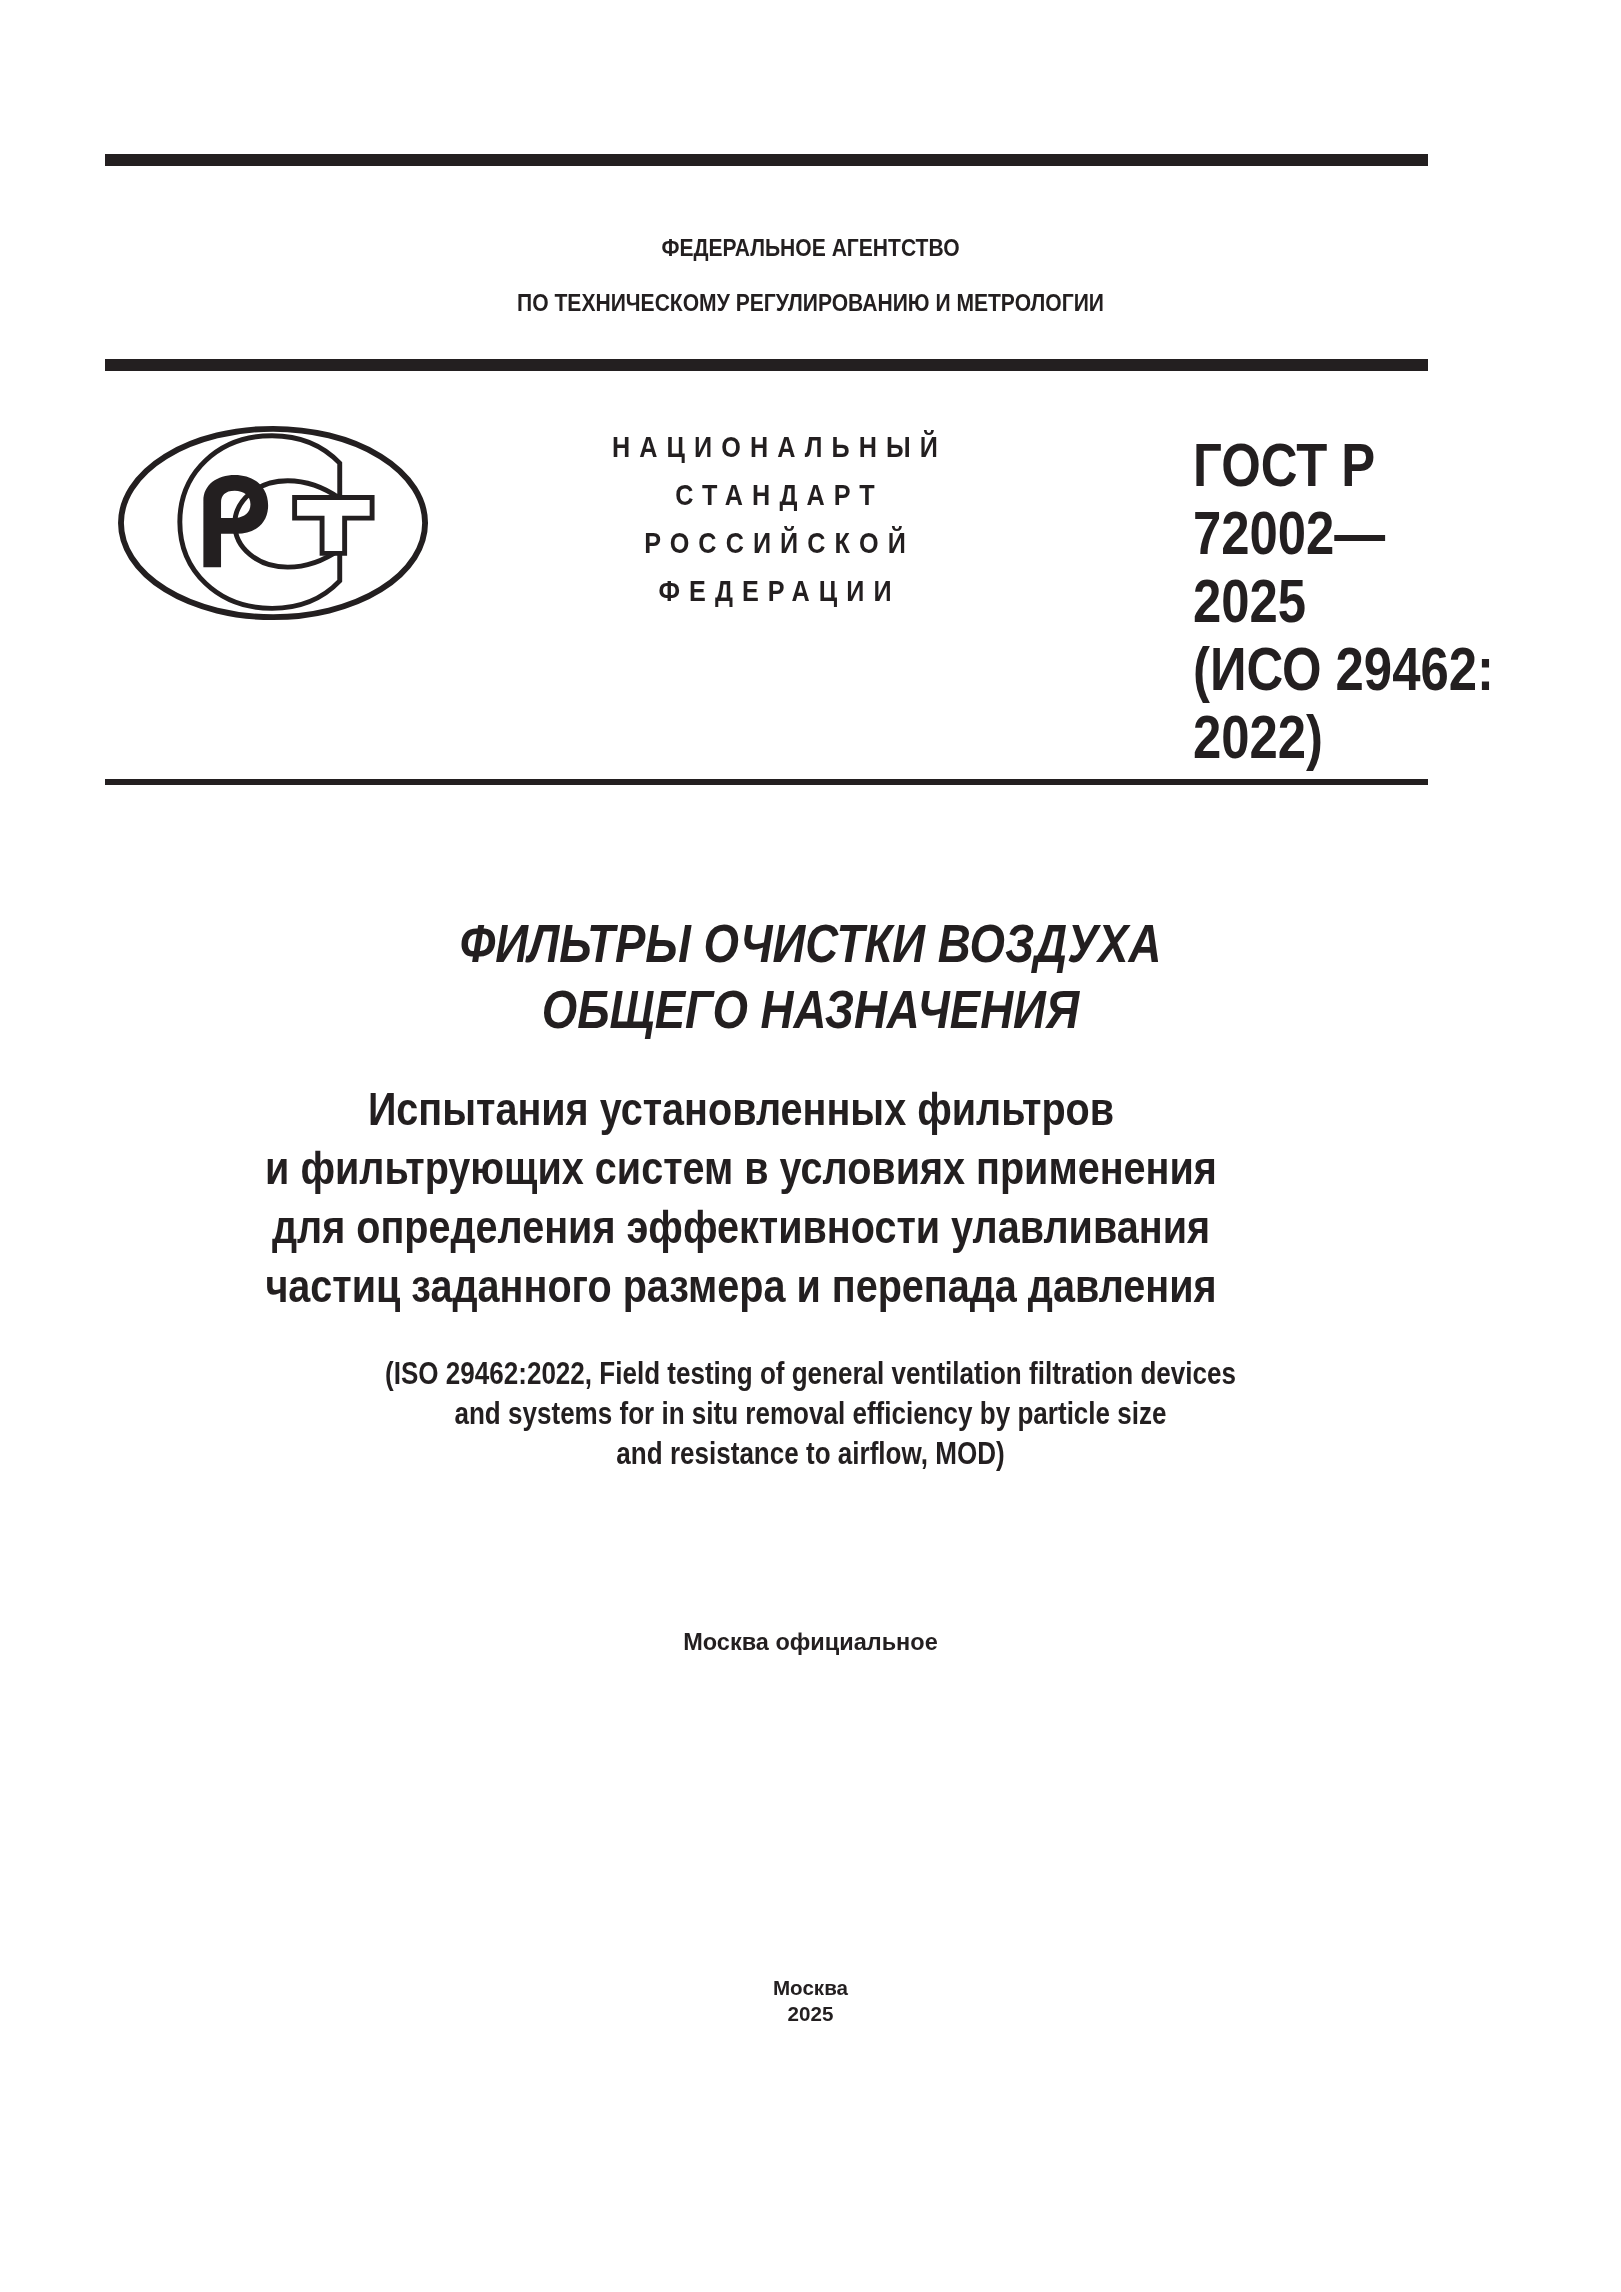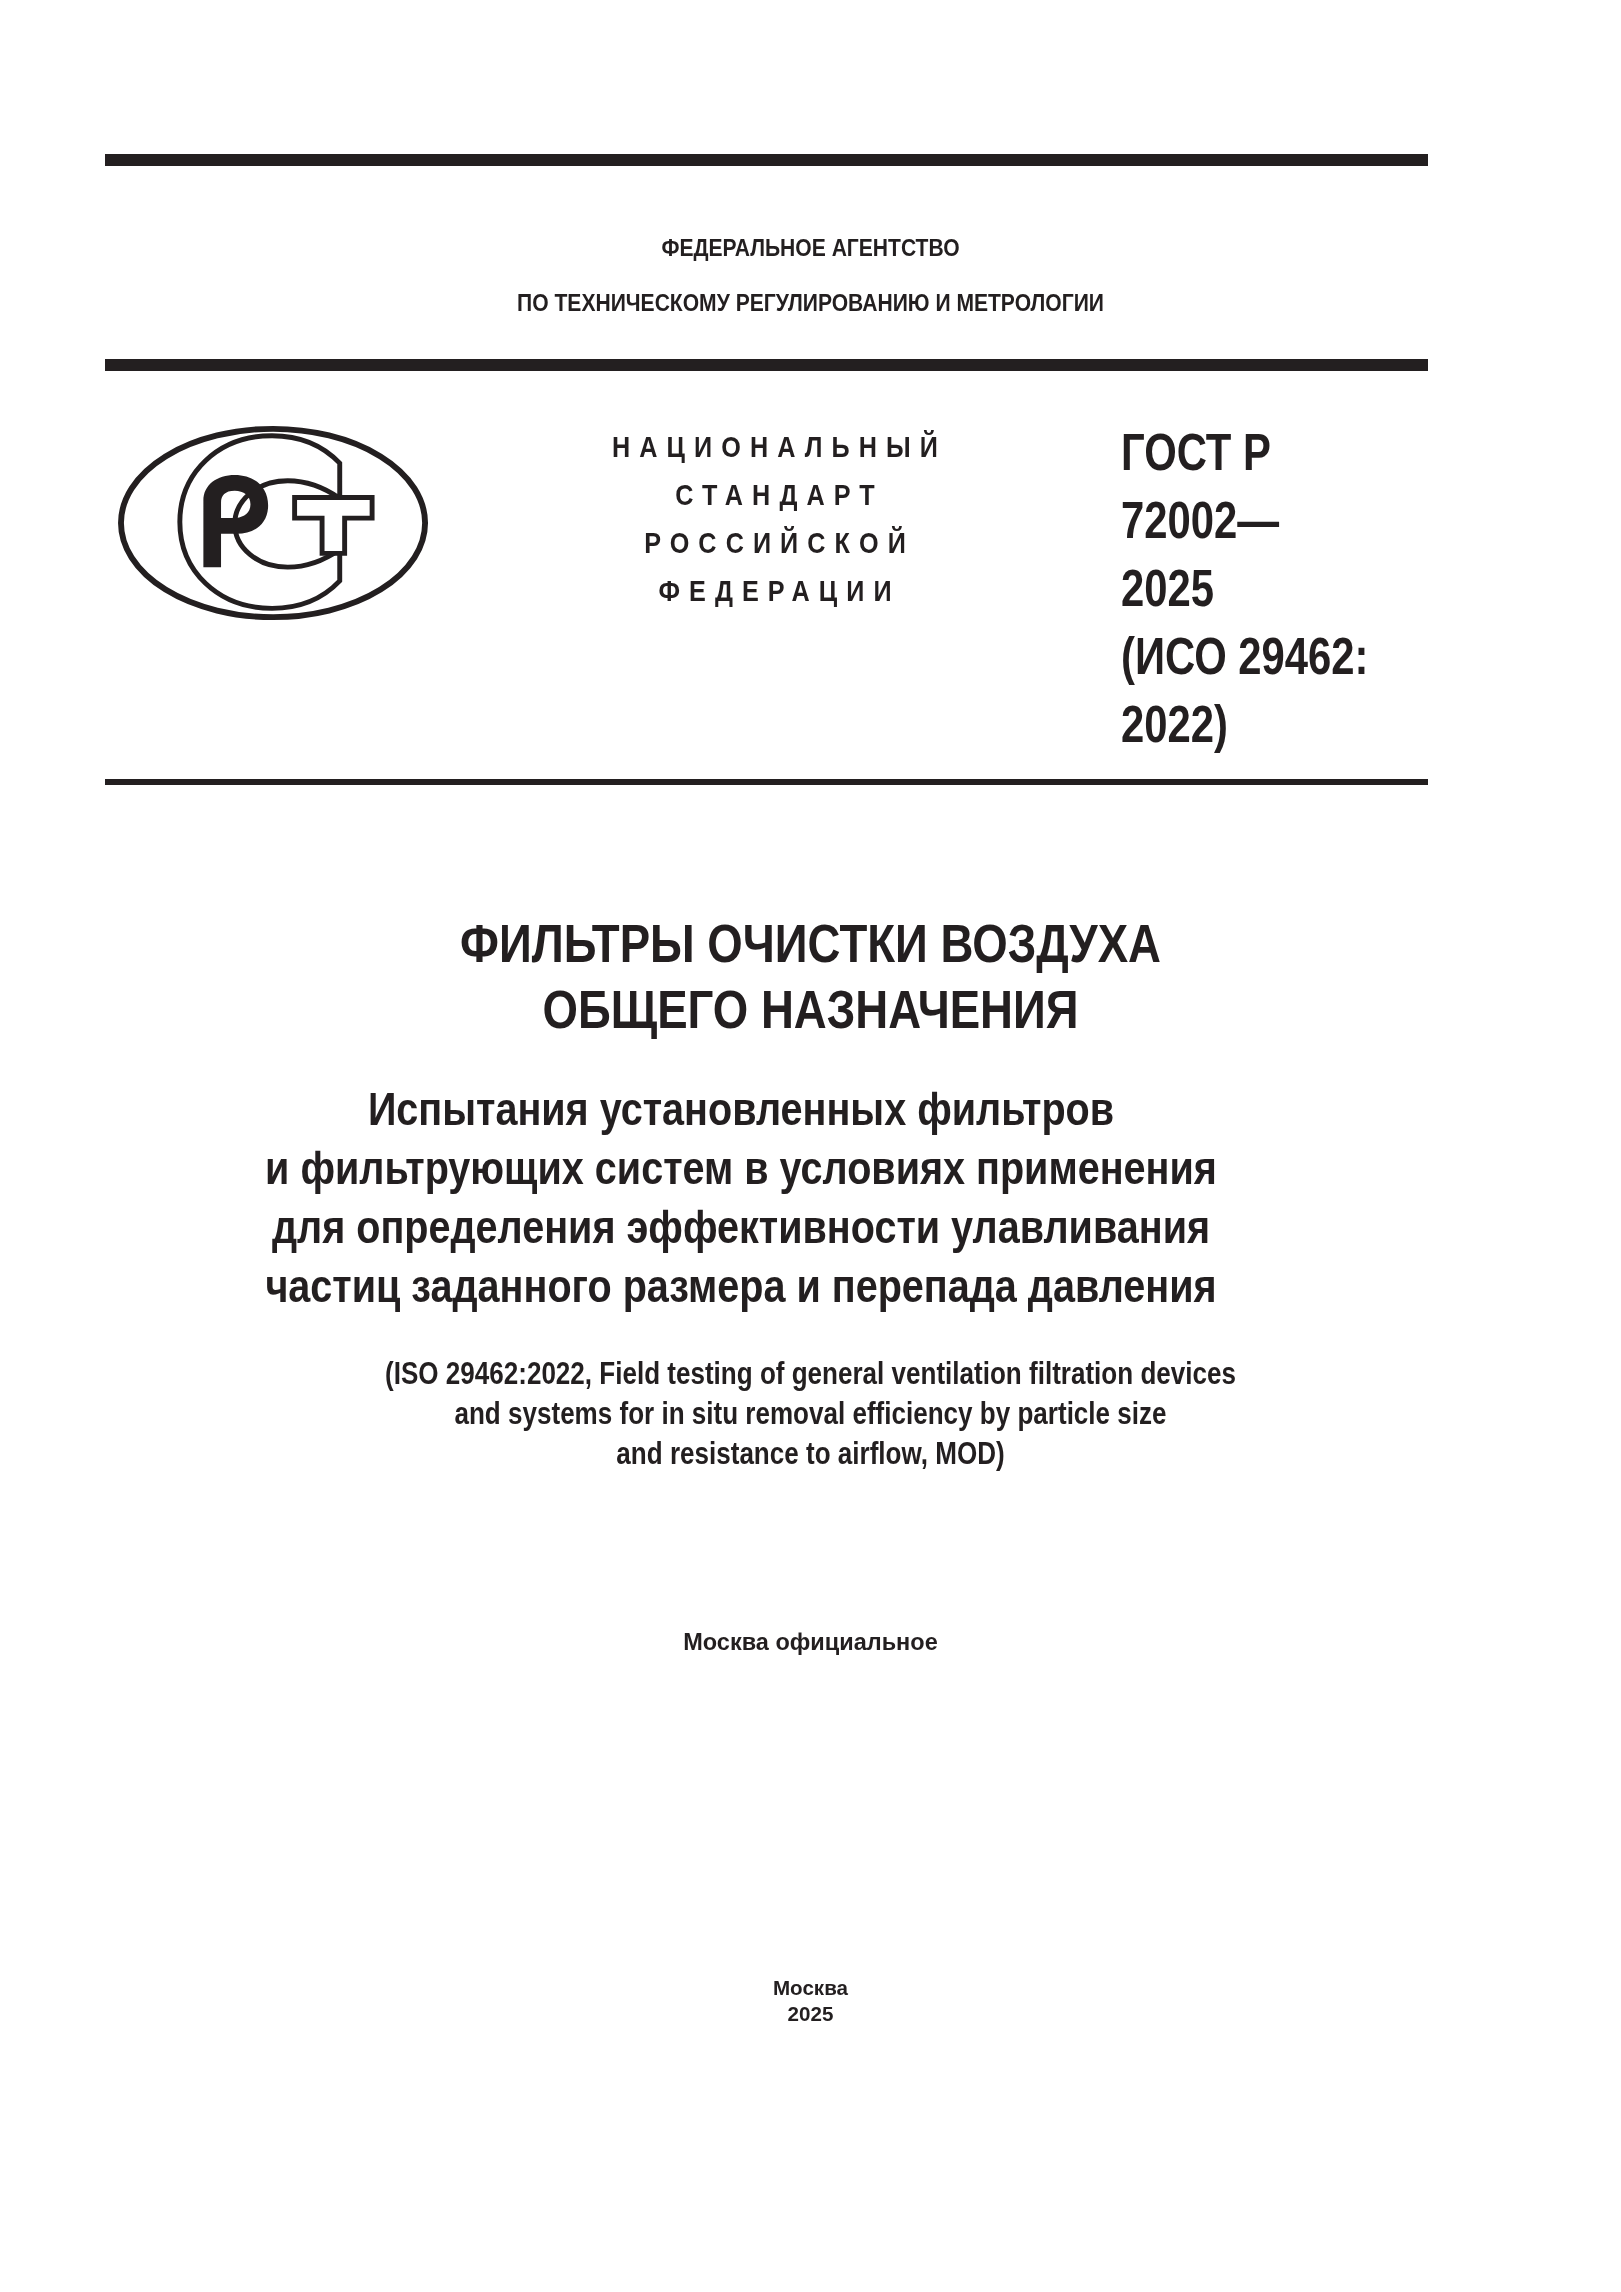--- a/index.html
+++ b/index.html
@@ -6,23 +6,23 @@
   body { width: 1621px; height: 2293px; position: relative; overflow: hidden;
          font-family: "Liberation Sans", sans-serif; color: #231f20; }
   .abs { position: absolute; }
   .rule { position: absolute; left: 105px; width: 1323px; background: #231f20; }
   .center { text-align: center; white-space: nowrap; }
   .cond { display: inline-block; transform-origin: center top; }
   .agency { left: 0; width: 1621px; font-weight: bold; font-size: 24.5px; margin-top: 12px; }
   .agency .cond { transform: scaleX(0.86); }
   .natstd { left: 549px; width: 461px; font-weight: bold; font-size: 30px; letter-spacing: 10.8px; line-height: 48px; }
   .natstd .cond { transform: scaleX(0.84); }
-  .gost { left: 1121px; font-weight: bold; font-size: 51px; line-height: 68px; white-space: nowrap; }
+  .gost { left: 1193px; font-weight: bold; font-size: 62px; line-height: 68px; white-space: nowrap; margin-top: 12px; }
   .gost .cond { transform: scaleX(0.82); transform-origin: left top; display: block; }
-  .title { left: 0; width: 1621px; font-weight: bold; font-size: 53px; line-height: 66px; }
+  .title { left: 0; width: 1621px; font-weight: bold; font-size: 53px; line-height: 66px; font-style: italic; }
   .title .cond { transform: scaleX(0.86); }
   .subtitle { left: 4px; width: 1474px; font-weight: bold; font-size: 46px; line-height: 59px; }
   .subtitle .cond { transform: scaleX(0.86); }
   .intl { left: 0; width: 1621px; font-weight: bold; font-size: 31px; line-height: 40px; }
   .intl .cond { transform: scaleX(0.84); }
   .edition { left: 0; width: 1621px; font-weight: bold; font-size: 23.5px; }
   .imprint { left: 0; width: 1621px; font-weight: bold; font-size: 20.6px; line-height: 25.5px; }
   .line { display: block; }
   .logo { left: 115px; top: 420px; width: 319px; height: 206px; }
 </style>

